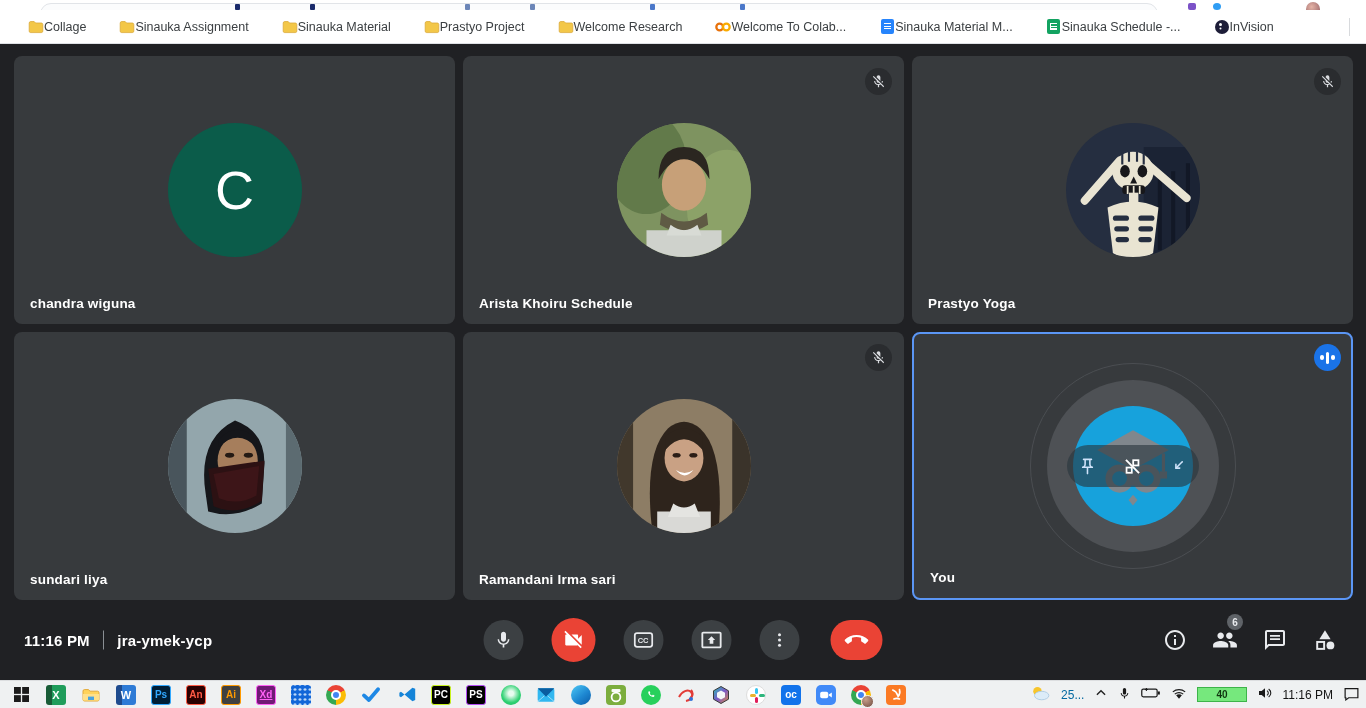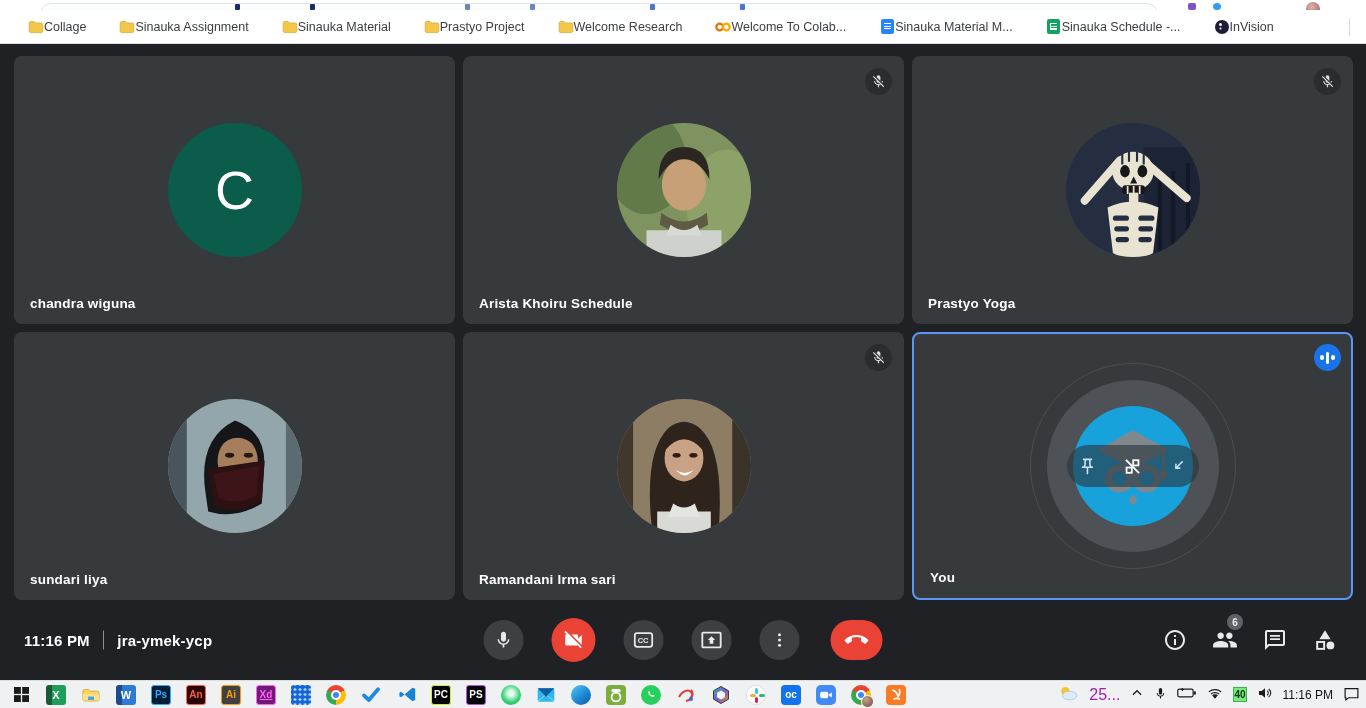--- a/index.html
+++ b/index.html
@@ -99,22 +99,22 @@
   .i-edge { width:20px; height:20px; border-radius:50%; background:linear-gradient(140deg,#49c3f2 5%,#1e88d2 55%,#0a5ca8); }
   .i-android { width:20px; height:20px; border-radius:50%; background:radial-gradient(circle at 50% 42%,#e8fbef 0 16%,#2fd173 60%,#14b45c); }
   .i-wa { width:20px; height:20px; border-radius:50%; background:#27d05c; display:flex; align-items:center; justify-content:center; }
   .i-slack { width:20px; height:20px; border-radius:50%; background:#fff; border:1px solid #ddd; position:relative; }
   .i-slack::before, .i-slack::after { content:""; position:absolute; border-radius:2px; }
   .i-slack::before { left:8px; top:2.5px; width:3px; height:6px; background:#36c5f0; box-shadow:0 9px 0 #e01e5a; }
   .i-slack::after { left:2.5px; top:8px; width:6px; height:3px; background:#ecb22e; box-shadow:9px 0 0 #2eb67d; }
   .i-zoomapp { background:#418af8; border-radius:5px; }
   .i-xampp { background:#fb7a24; border-radius:4px; }
   .tb-tray { margin-left:auto; display:flex; align-items:center; gap:10px; padding-right:2px; }
-  .tray-txt { font-size:16px; color:#a21caf; }
-  .badge40 { background:#76e87d; border:1px solid #3db44a; font-size:10px; font-weight:700; height:15px; padding:0 0;
+  .tray-txt { font-size:12px; color:#0369a1; }
+  .badge40 { background:#76e87d; border:1px solid #3db44a; font-size:10px; font-weight:700; height:15px; padding:0 18px;
     display:flex; align-items:center; color:#10350f; }
   .tclock { font-size:12px; }
 </style>
 </head>
 <body>
 
 <div class="screen">
 
   <div class="browser-top">
     <div class="omnibox-hint"></div>

